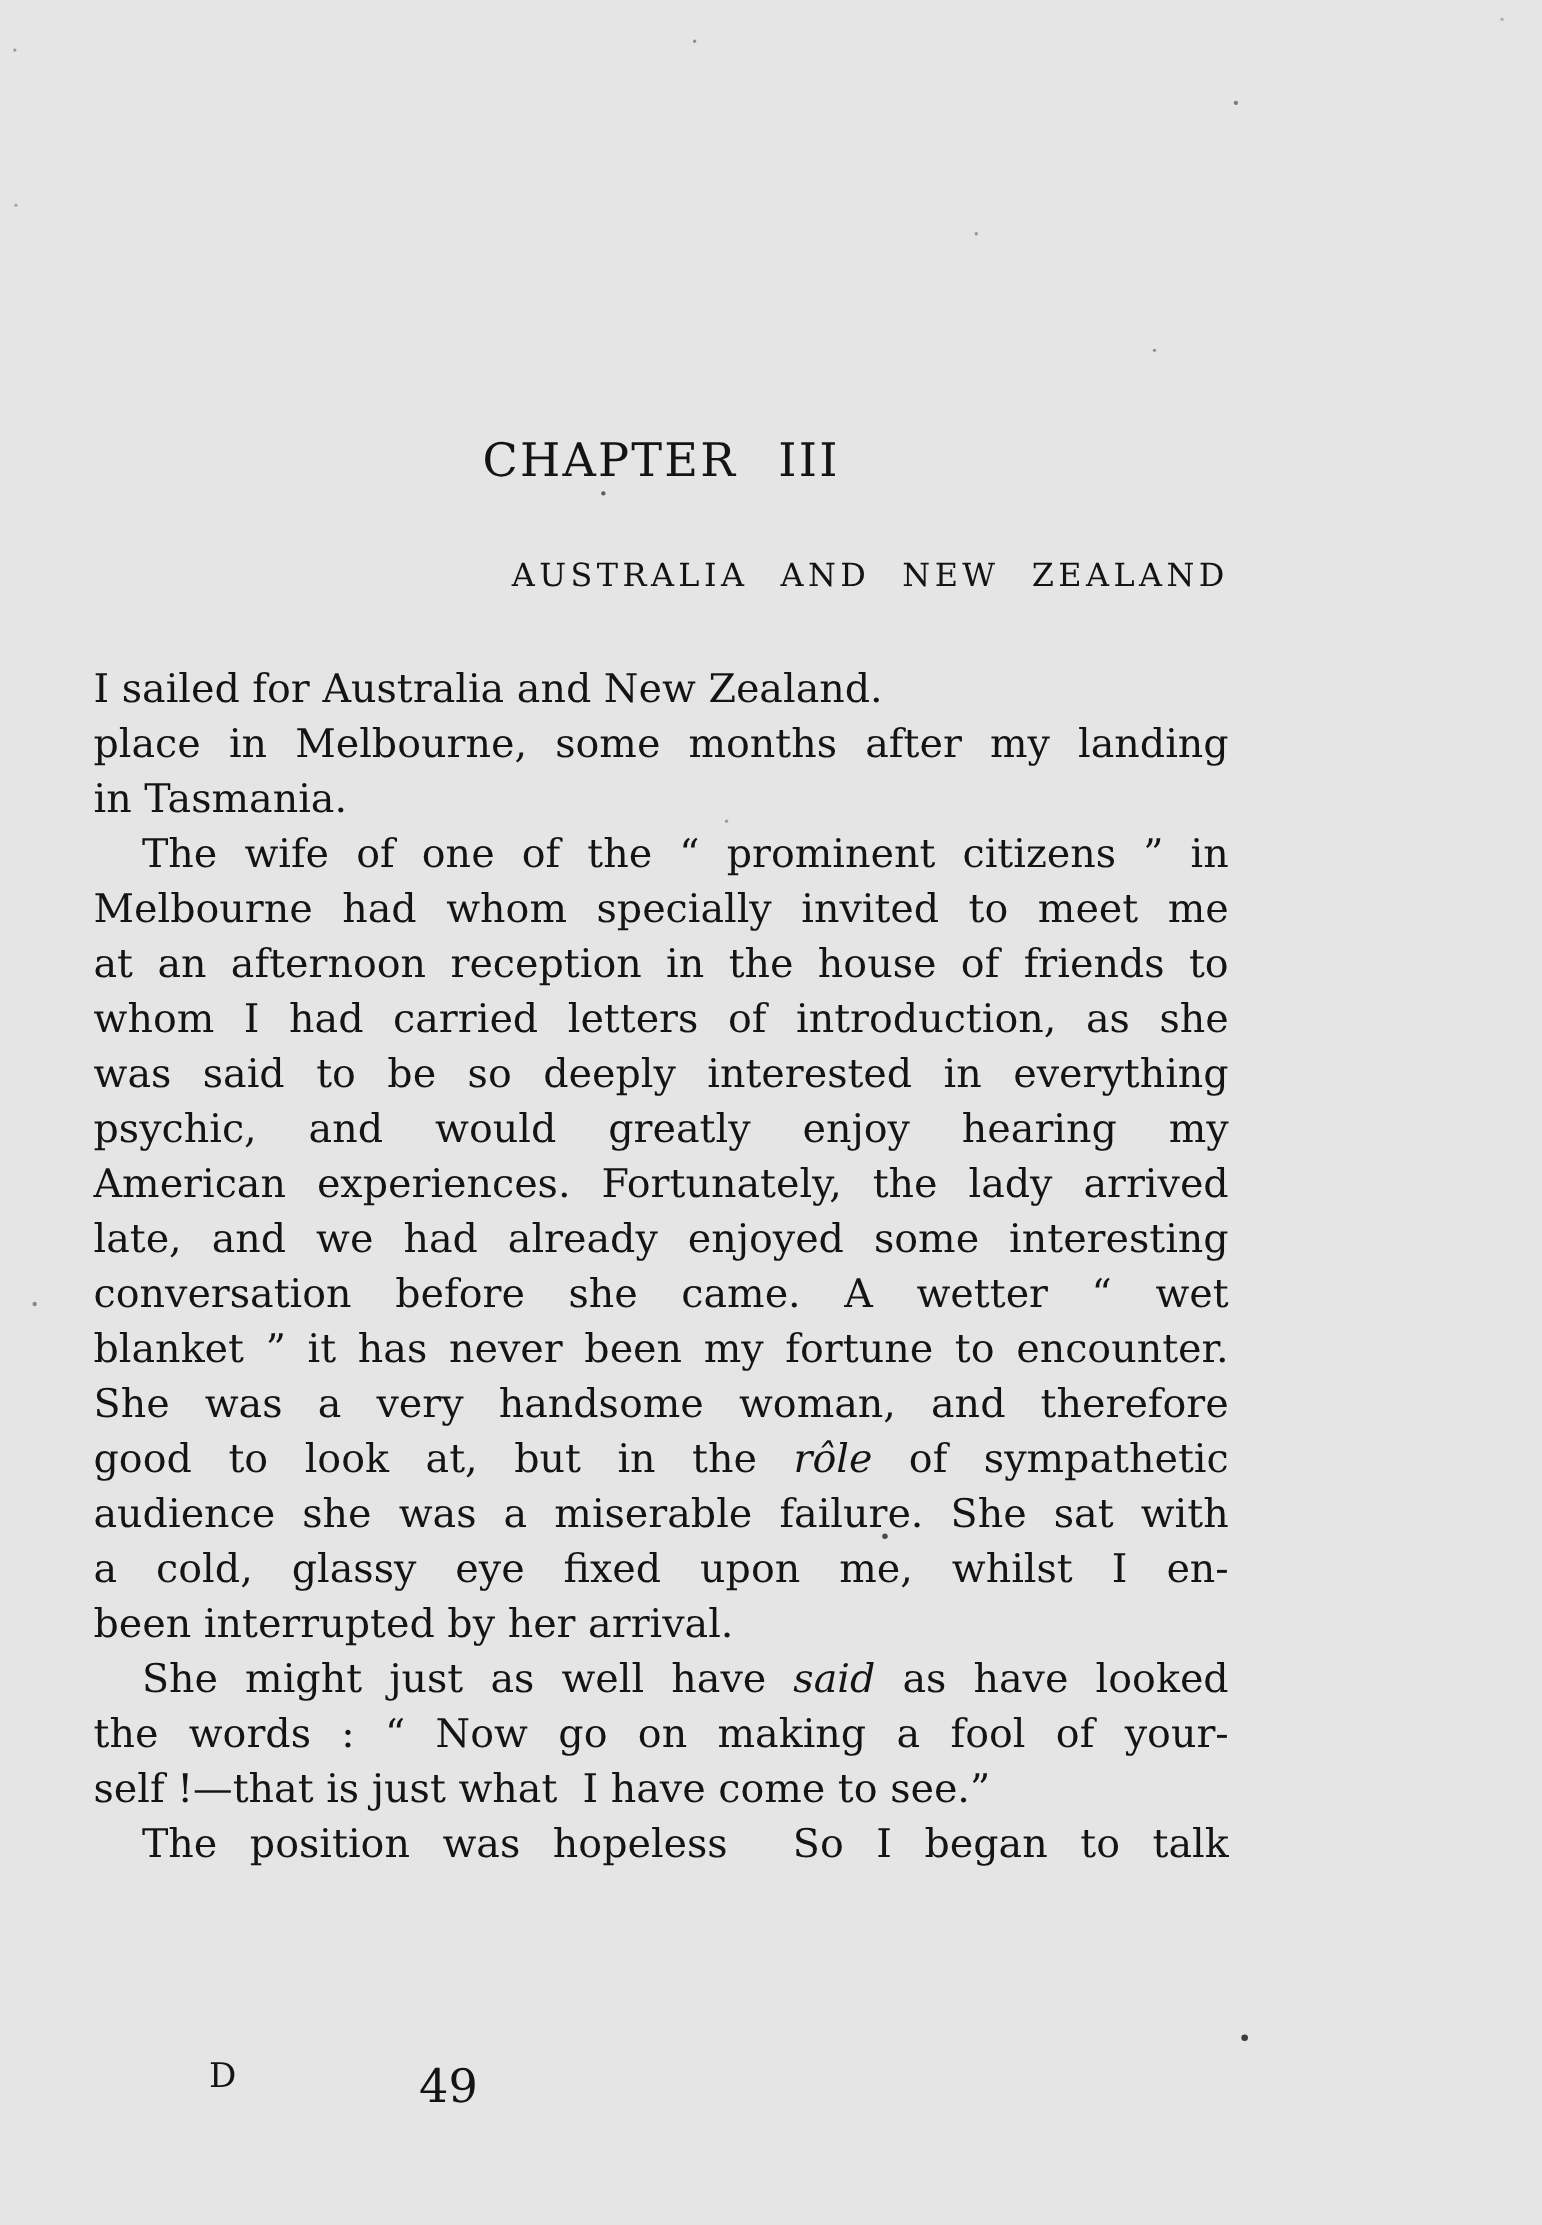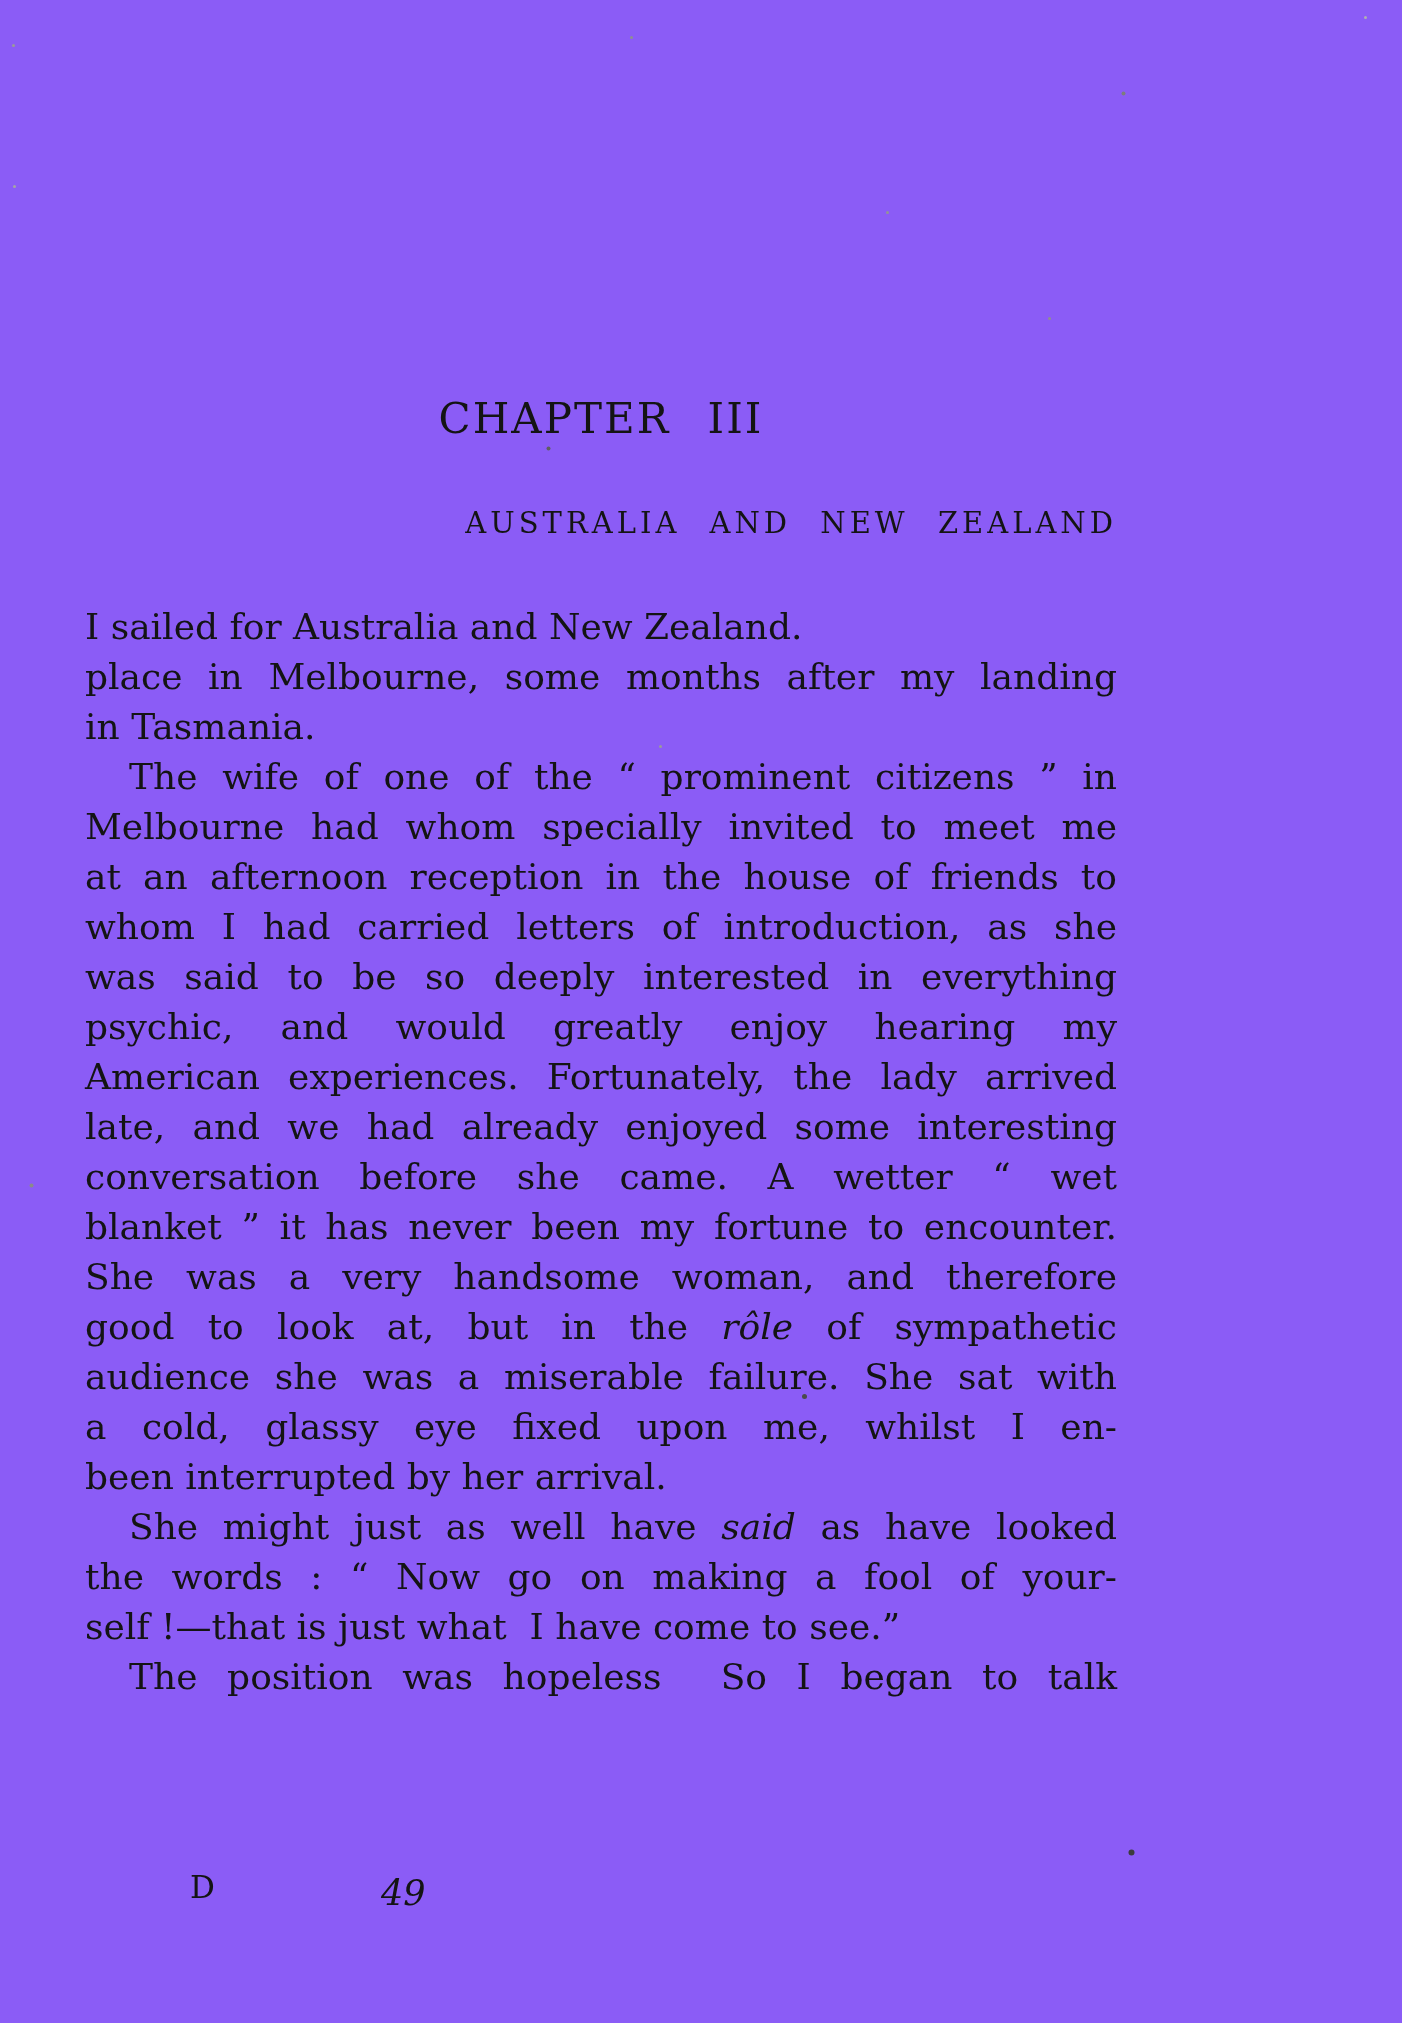--- a/index.html
+++ b/index.html
@@ -4,21 +4,21 @@
 <style>
   html, body {
     margin: 0;
     padding: 0;
     background: #ffffff;
   }
   .page {
     position: relative;
     width: 1402px;
     height: 2023px;
-    background: #8b5cf6;
+    background: #e5e5e5;
     overflow: hidden;
     font-family: "DejaVu Serif", "Liberation Serif", serif;
     color: #141414;
   }
   .chapter-heading {
     position: absolute;
     left: 85px;
     top: 394px;
     width: 1032px;
     margin: 0;
@@ -71,23 +71,22 @@
     position: absolute;
     left: 190px;
     top: 1872px;
     font-size: 31px;
     line-height: 1;
   }
   .page-number {
     position: absolute;
     left: 381px;
     top: 1876px;
-    font-size: 35px;
+    font-size: 42px;
     line-height: 1;
-    font-style: italic;
   }
   
   .specks {
     position: absolute;
     left: 0;
     top: 0;
     width: 3px;
     height: 3px;
     border-radius: 50%;
     background: transparent;

